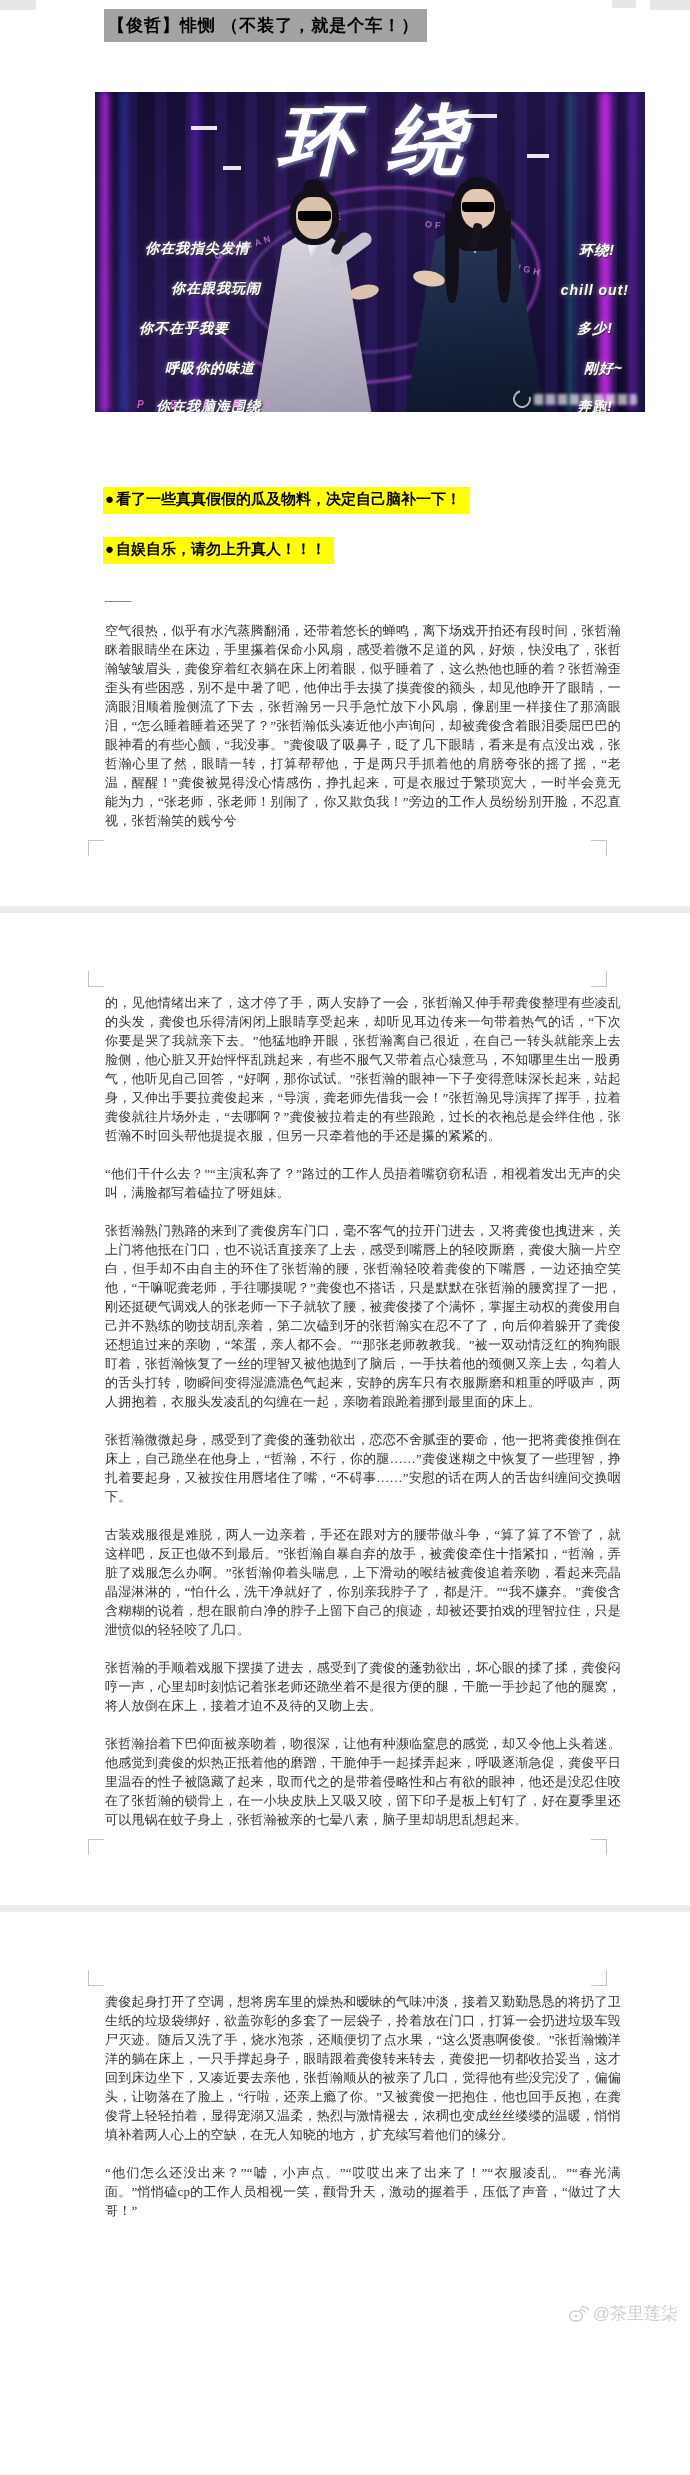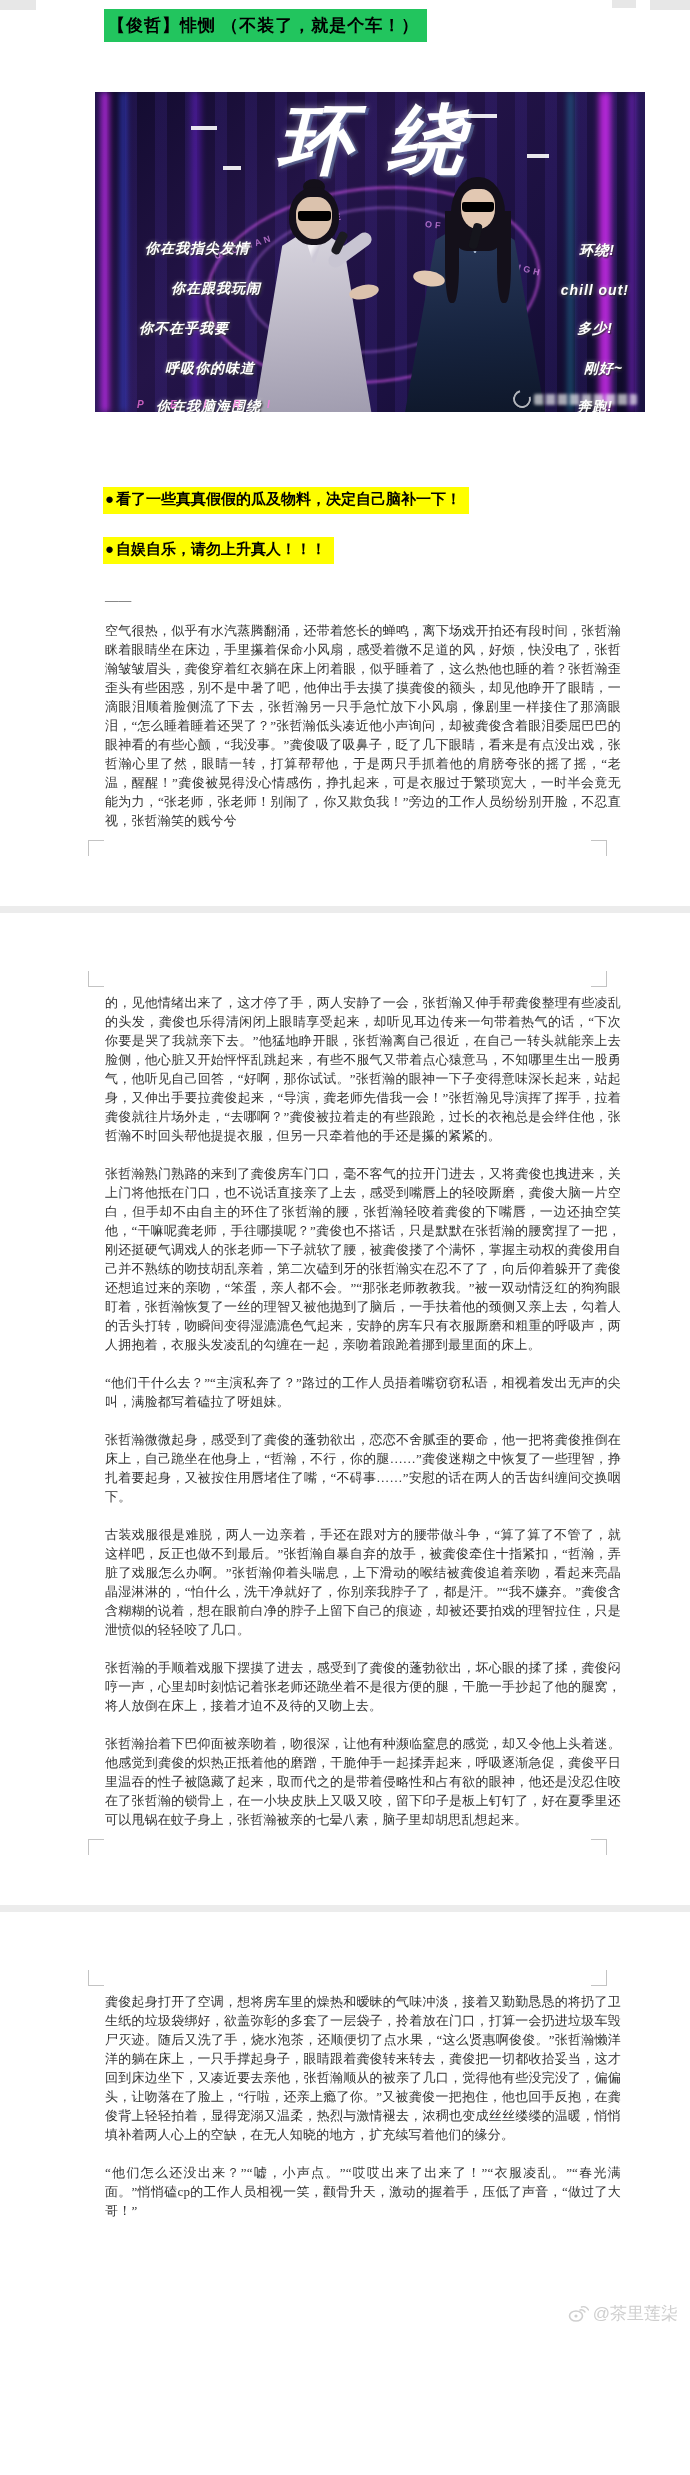--- a/index.html
+++ b/index.html
@@ -6,21 +6,21 @@
   body{width:690px;font-family:"Liberation Serif",serif;color:#333;}
   .doc{position:relative;width:690px;min-height:2475px;overflow:hidden;background:#fff;}
 
   
   .frag{position:absolute;top:0;height:10px;background:#e7e7e7;}
   .frag.l{left:0;width:36px;}
   .frag.m{left:612px;width:24px;height:8px;}
   .frag.r{right:0;width:40px;}
 
   
-  .title{display:inline-block;margin:9px 0 0 104px;background:#22c55e;color:#000;
+  .title{display:inline-block;margin:9px 0 0 104px;background:#a3a3a3;color:#000;
          font-weight:bold;font-size:17px;padding:5px 8px 5px 4px;letter-spacing:1px;}
 
   
   .hero{position:relative;width:550px;height:320px;margin:50px 0 0 95px;overflow:hidden;
         background:linear-gradient(135deg,#120b2e 0%,#241448 38%,#1b1040 68%,#0d0a25 100%);}
   .st-bars{position:absolute;inset:0;
         background:repeating-linear-gradient(90deg,rgba(90,60,200,.16) 0 12px,rgba(0,0,0,0) 12px 30px);}
   .vbar{position:absolute;top:0;bottom:0;filter:blur(3px);}
   .vb1{left:6px;width:8px;background:#c92bf0;opacity:.8;}
   .vb2{left:26px;width:5px;background:#3b4cf0;opacity:.7;}
@@ -212,22 +212,22 @@
     </div>
     <div class="pb-band"></div>
     <div class="pb-marks pb-top">
       <div class="ml"></div>
       <div class="mr"></div>
     </div>
   </div>
 
   <div class="page-text">
     <p>的，见他情绪出来了，这才停了手，两人安静了一会，张哲瀚又伸手帮龚俊整理有些凌乱的头发，龚俊也乐得清闲闭上眼睛享受起来，却听见耳边传来一句带着热气的话，“下次你要是哭了我就亲下去。”他猛地睁开眼，张哲瀚离自己很近，在自己一转头就能亲上去脸侧，他心脏又开始怦怦乱跳起来，有些不服气又带着点心猿意马，不知哪里生出一股勇气，他听见自己回答，“好啊，那你试试。”张哲瀚的眼神一下子变得意味深长起来，站起身，又伸出手要拉龚俊起来，“导演，龚老师先借我一会！”张哲瀚见导演挥了挥手，拉着龚俊就往片场外走，“去哪啊？”龚俊被拉着走的有些踉跄，过长的衣袍总是会绊住他，张哲瀚不时回头帮他提提衣服，但另一只牵着他的手还是攥的紧紧的。</p>
+    <p>“他们干什么去？”“主演私奔了？”路过的工作人员捂着嘴窃窃私语，相视着发出无声的尖叫，满脸都写着磕拉了呀姐妹。</p>
     <p>张哲瀚熟门熟路的来到了龚俊房车门口，毫不客气的拉开门进去，又将龚俊也拽进来，关上门将他抵在门口，也不说话直接亲了上去，感受到嘴唇上的轻咬厮磨，龚俊大脑一片空白，但手却不由自主的环住了张哲瀚的腰，张哲瀚轻咬着龚俊的下嘴唇，一边还抽空笑他，“干嘛呢龚老师，手往哪摸呢？”龚俊也不搭话，只是默默在张哲瀚的腰窝捏了一把，刚还挺硬气调戏人的张老师一下子就软了腰，被龚俊搂了个满怀，掌握主动权的龚俊用自己并不熟练的吻技胡乱亲着，第二次磕到牙的张哲瀚实在忍不了了，向后仰着躲开了龚俊还想追过来的亲吻，“笨蛋，亲人都不会。”“那张老师教教我。”被一双动情泛红的狗狗眼盯着，张哲瀚恢复了一丝的理智又被他抛到了脑后，一手扶着他的颈侧又亲上去，勾着人的舌头打转，吻瞬间变得湿漉漉色气起来，安静的房车只有衣服厮磨和粗重的呼吸声，两人拥抱着，衣服头发凌乱的勾缠在一起，亲吻着踉跄着挪到最里面的床上。</p>
-    <p>“他们干什么去？”“主演私奔了？”路过的工作人员捂着嘴窃窃私语，相视着发出无声的尖叫，满脸都写着磕拉了呀姐妹。</p>
     <p>张哲瀚微微起身，感受到了龚俊的蓬勃欲出，恋恋不舍腻歪的要命，他一把将龚俊推倒在床上，自己跪坐在他身上，“哲瀚，不行，你的腿……”龚俊迷糊之中恢复了一些理智，挣扎着要起身，又被按住用唇堵住了嘴，“不碍事……”安慰的话在两人的舌齿纠缠间交换咽下。</p>
     <p>古装戏服很是难脱，两人一边亲着，手还在跟对方的腰带做斗争，“算了算了不管了，就这样吧，反正也做不到最后。”张哲瀚自暴自弃的放手，被龚俊牵住十指紧扣，“哲瀚，弄脏了戏服怎么办啊。”张哲瀚仰着头喘息，上下滑动的喉结被龚俊追着亲吻，看起来亮晶晶湿淋淋的，“怕什么，洗干净就好了，你别亲我脖子了，都是汗。”“我不嫌弃。”龚俊含含糊糊的说着，想在眼前白净的脖子上留下自己的痕迹，却被还要拍戏的理智拉住，只是泄愤似的轻轻咬了几口。</p>
     <p>张哲瀚的手顺着戏服下摆摸了进去，感受到了龚俊的蓬勃欲出，坏心眼的揉了揉，龚俊闷哼一声，心里却时刻惦记着张老师还跪坐着不是很方便的腿，干脆一手抄起了他的腿窝，将人放倒在床上，接着才迫不及待的又吻上去。</p>
     <p>张哲瀚抬着下巴仰面被亲吻着，吻很深，让他有种濒临窒息的感觉，却又令他上头着迷。他感觉到龚俊的炽热正抵着他的磨蹭，干脆伸手一起揉弄起来，呼吸逐渐急促，龚俊平日里温吞的性子被隐藏了起来，取而代之的是带着侵略性和占有欲的眼神，他还是没忍住咬在了张哲瀚的锁骨上，在一小块皮肤上又吸又咬，留下印子是板上钉钉了，好在夏季里还可以甩锅在蚊子身上，张哲瀚被亲的七晕八素，脑子里却胡思乱想起来。</p>
   </div>
 
   <div class="pagebreak">
     <div class="pb-marks pb-bottom">
       <div class="ml"></div>
       <div class="mr"></div>

